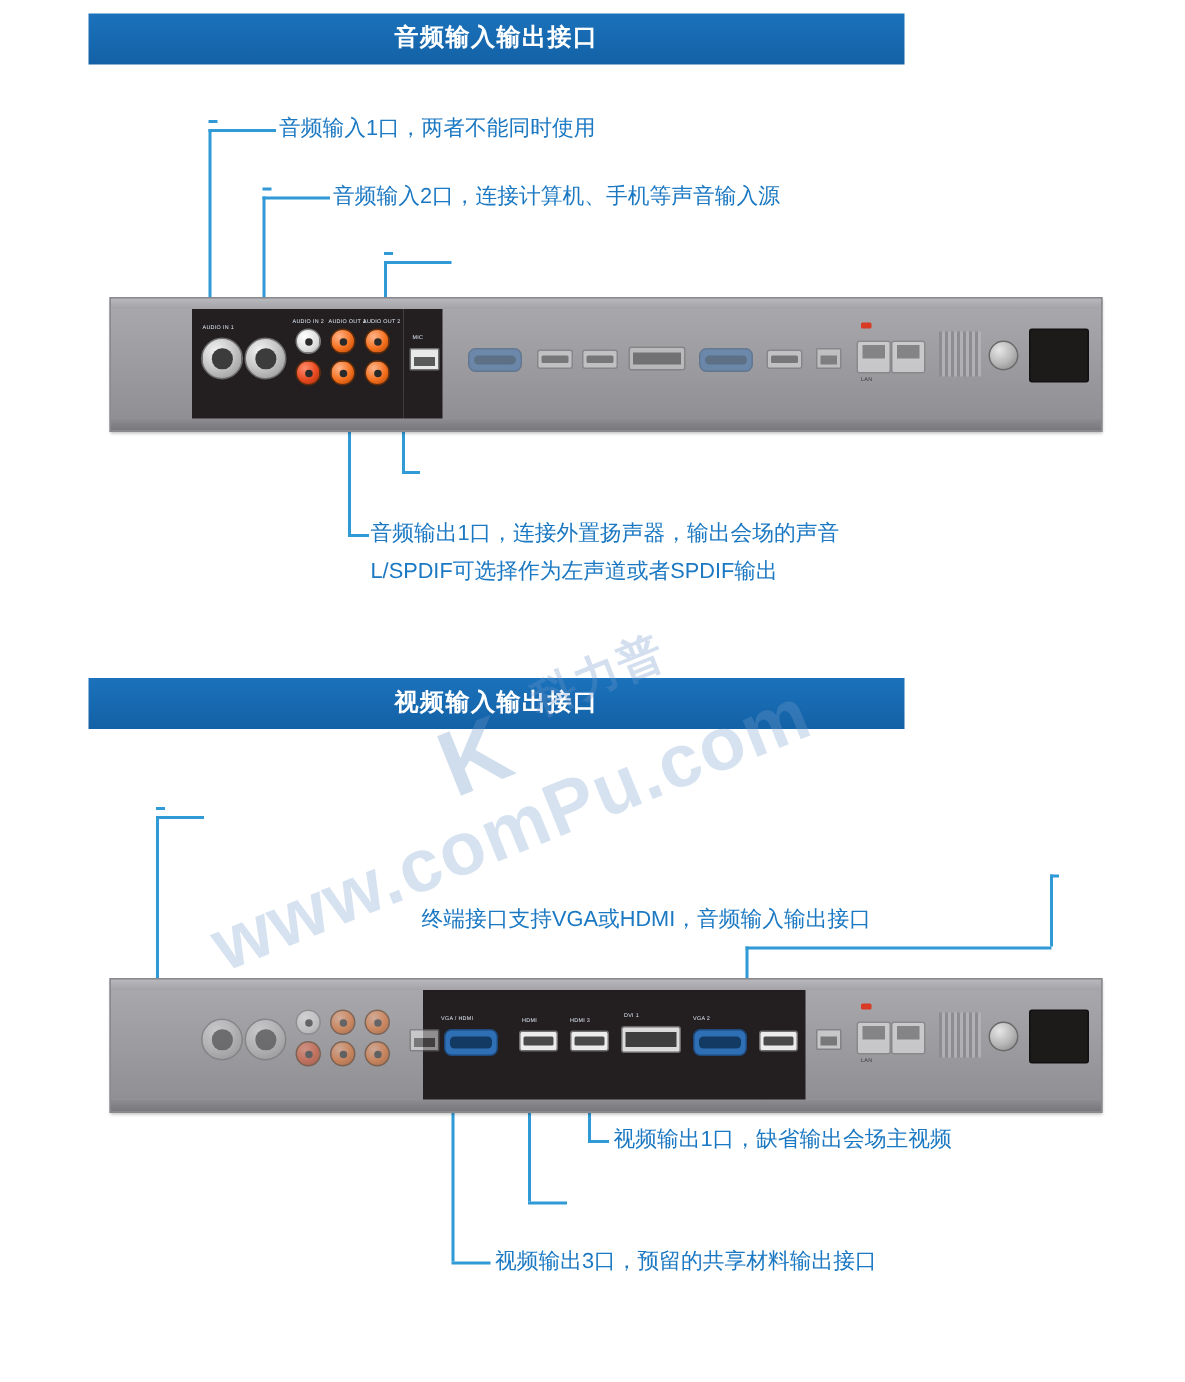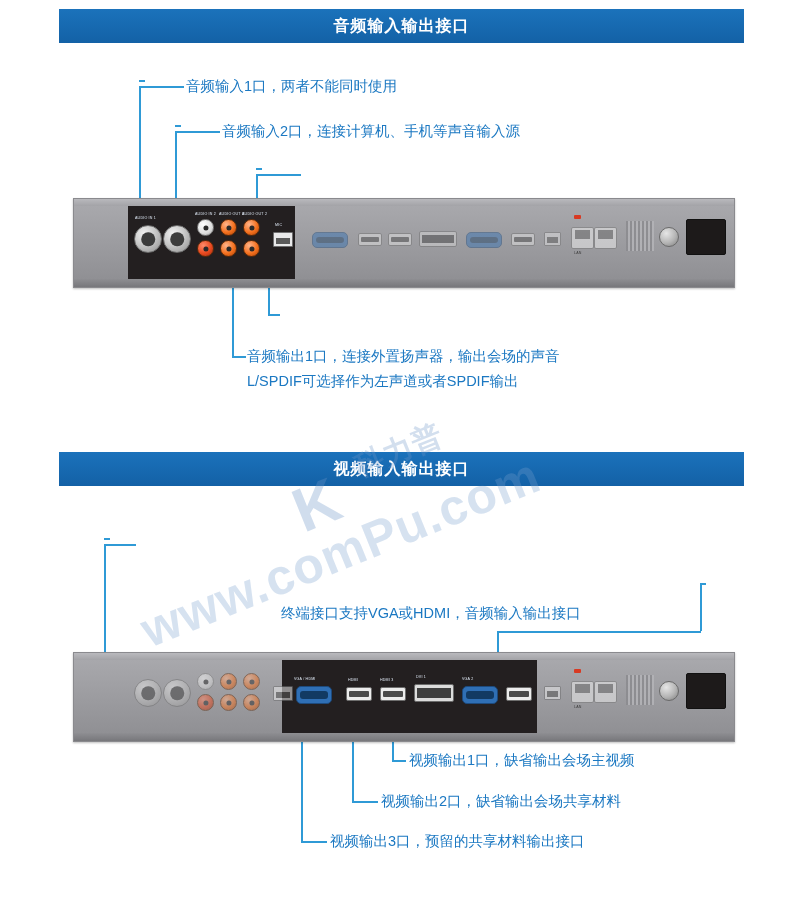--- a/index.html
+++ b/index.html
@@ -18,21 +18,21 @@
     position: absolute;
     left: 0; top: 0;
     width: 790px;
     height: 921px;
   }
 
   
   .section-bar {
     position: absolute;
     left: 59px;
-    width: 685px;
+    width: 544px;
     height: 34px;
     background: #1769b0;
     background: linear-gradient(180deg, #1b72bb 0%, #1361a6 100%);
   }
   .section-bar .label {
     position: absolute;
     left: 0; right: 0; top: 0;
     height: 34px;
     line-height: 34px;
     text-align: center;
@@ -336,21 +336,20 @@
     <div class="knob" style="left:585px; top:28px; width:18px; height:18px;"></div>
     <div class="powerblk" style="left:612px; top:20px; width:38px; height:34px;"></div>
   </div>
 
   <div class="section-bar" id="bar-video">
     <div class="label">视频输入输出接口</div>
   </div>
 
   <div class="callout" style="left:281px; top:603px;">终端接口支持VGA或HDMI，音频输入输出接口</div>
   <div class="callout" style="left:409px; top:750px;text-align:center;">视频输出1口，缺省输出会场主视频</div>
-  <div class="callout" style="left:381px; top:791px;">视频输出2口，缺省输出会场共享材料</div>
   <div class="callout" style="left:330px; top:831px;">视频输出3口，预留的共享材料输出接口</div>
 
   <div class="ln lnh" style="left:104px; top:544px; width:32px;"></div>
   <div class="ln lnv" style="left:104px; top:544px; height:120px;"></div>
   <div class="ln lnh" style="left:104px; top:538px; width:6px;"></div>
 
   <div class="ln lnv" style="left:700px; top:583px; height:48px;"></div>
   <div class="ln lnh" style="left:700px; top:583px; width:6px;"></div>
   <div class="ln lnh" style="left:497px; top:631px; width:204px;"></div>
   <div class="ln lnv" style="left:497px; top:631px; height:38px;"></div>

